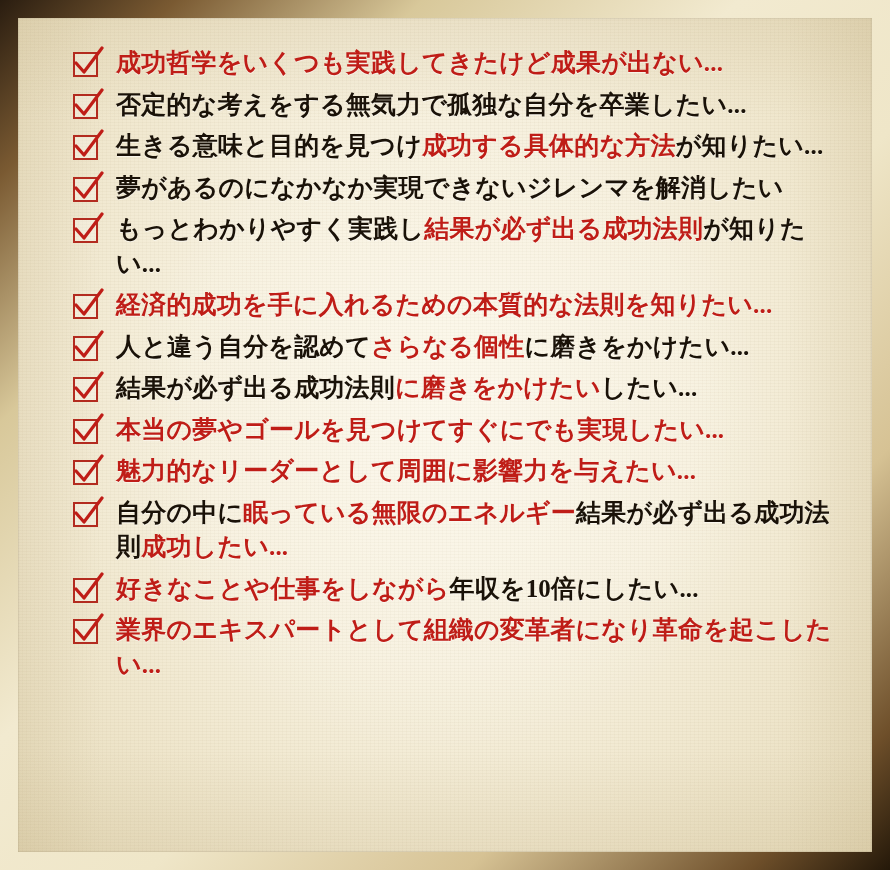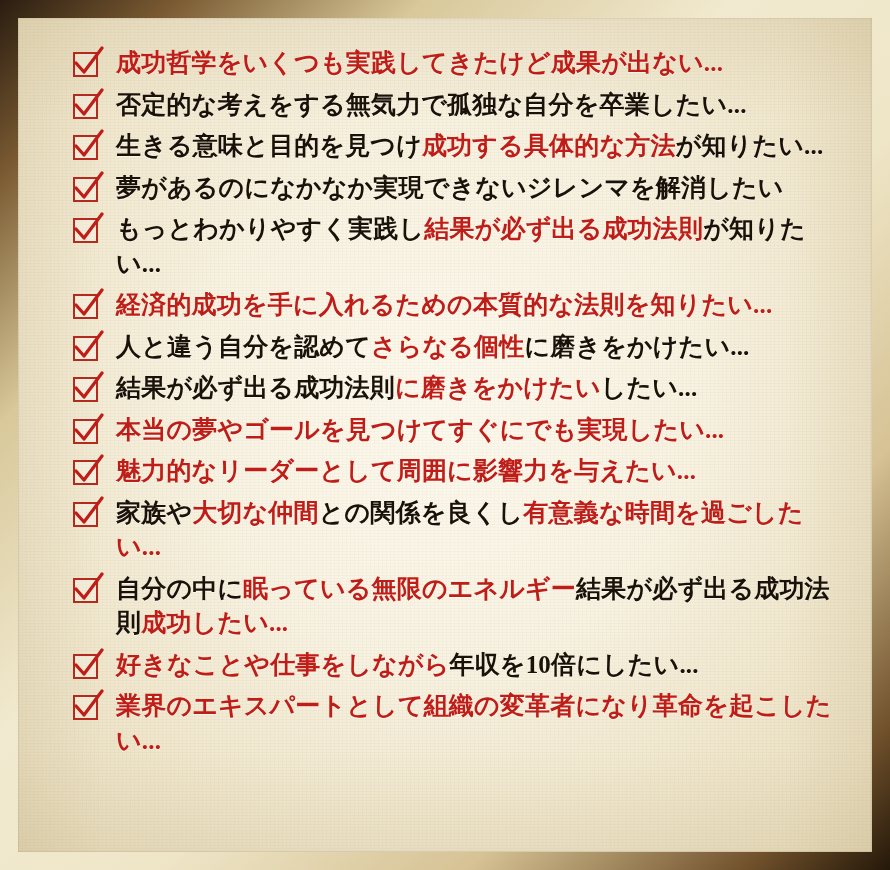--- a/index.html
+++ b/index.html
@@ -196,29 +196,20 @@
           </span>
           <div class="text"><span class="r">魅力的なリーダーとして周囲に影響力を与えたい...</span></div>
         </div>
         <div class="item">
           <span class="check">
             <span class="box"></span>
             <svg viewBox="0 0 34 34">
               <path d="M5 17 L13 26 L31 2" fill="none" stroke="#bf1d17" stroke-width="3.2" stroke-linecap="round" stroke-linejoin="round"></path>
             </svg>
           </span>
-          <div class="text"><span>家族や</span><span class="r">大切な仲間</span><span>との関係を良くし</span><span class="r">有意義な時間を過ごしたい...</span></div>
-        </div>
-        <div class="item">
-          <span class="check">
-            <span class="box"></span>
-            <svg viewBox="0 0 34 34">
-              <path d="M5 17 L13 26 L31 2" fill="none" stroke="#bf1d17" stroke-width="3.2" stroke-linecap="round" stroke-linejoin="round"></path>
-            </svg>
-          </span>
           <div class="text"><span>自分の中に</span><span class="r">眠っている無限のエネルギー</span><span>結果が必ず出る成功法則</span><span class="r">成功したい...</span></div>
         </div>
         <div class="item">
           <span class="check">
             <span class="box"></span>
             <svg viewBox="0 0 34 34">
               <path d="M5 17 L13 26 L31 2" fill="none" stroke="#bf1d17" stroke-width="3.2" stroke-linecap="round" stroke-linejoin="round"></path>
             </svg>
           </span>
           <div class="text"><span class="r">好きなことや仕事をしながら</span><span>年収を10倍にしたい...</span></div>

